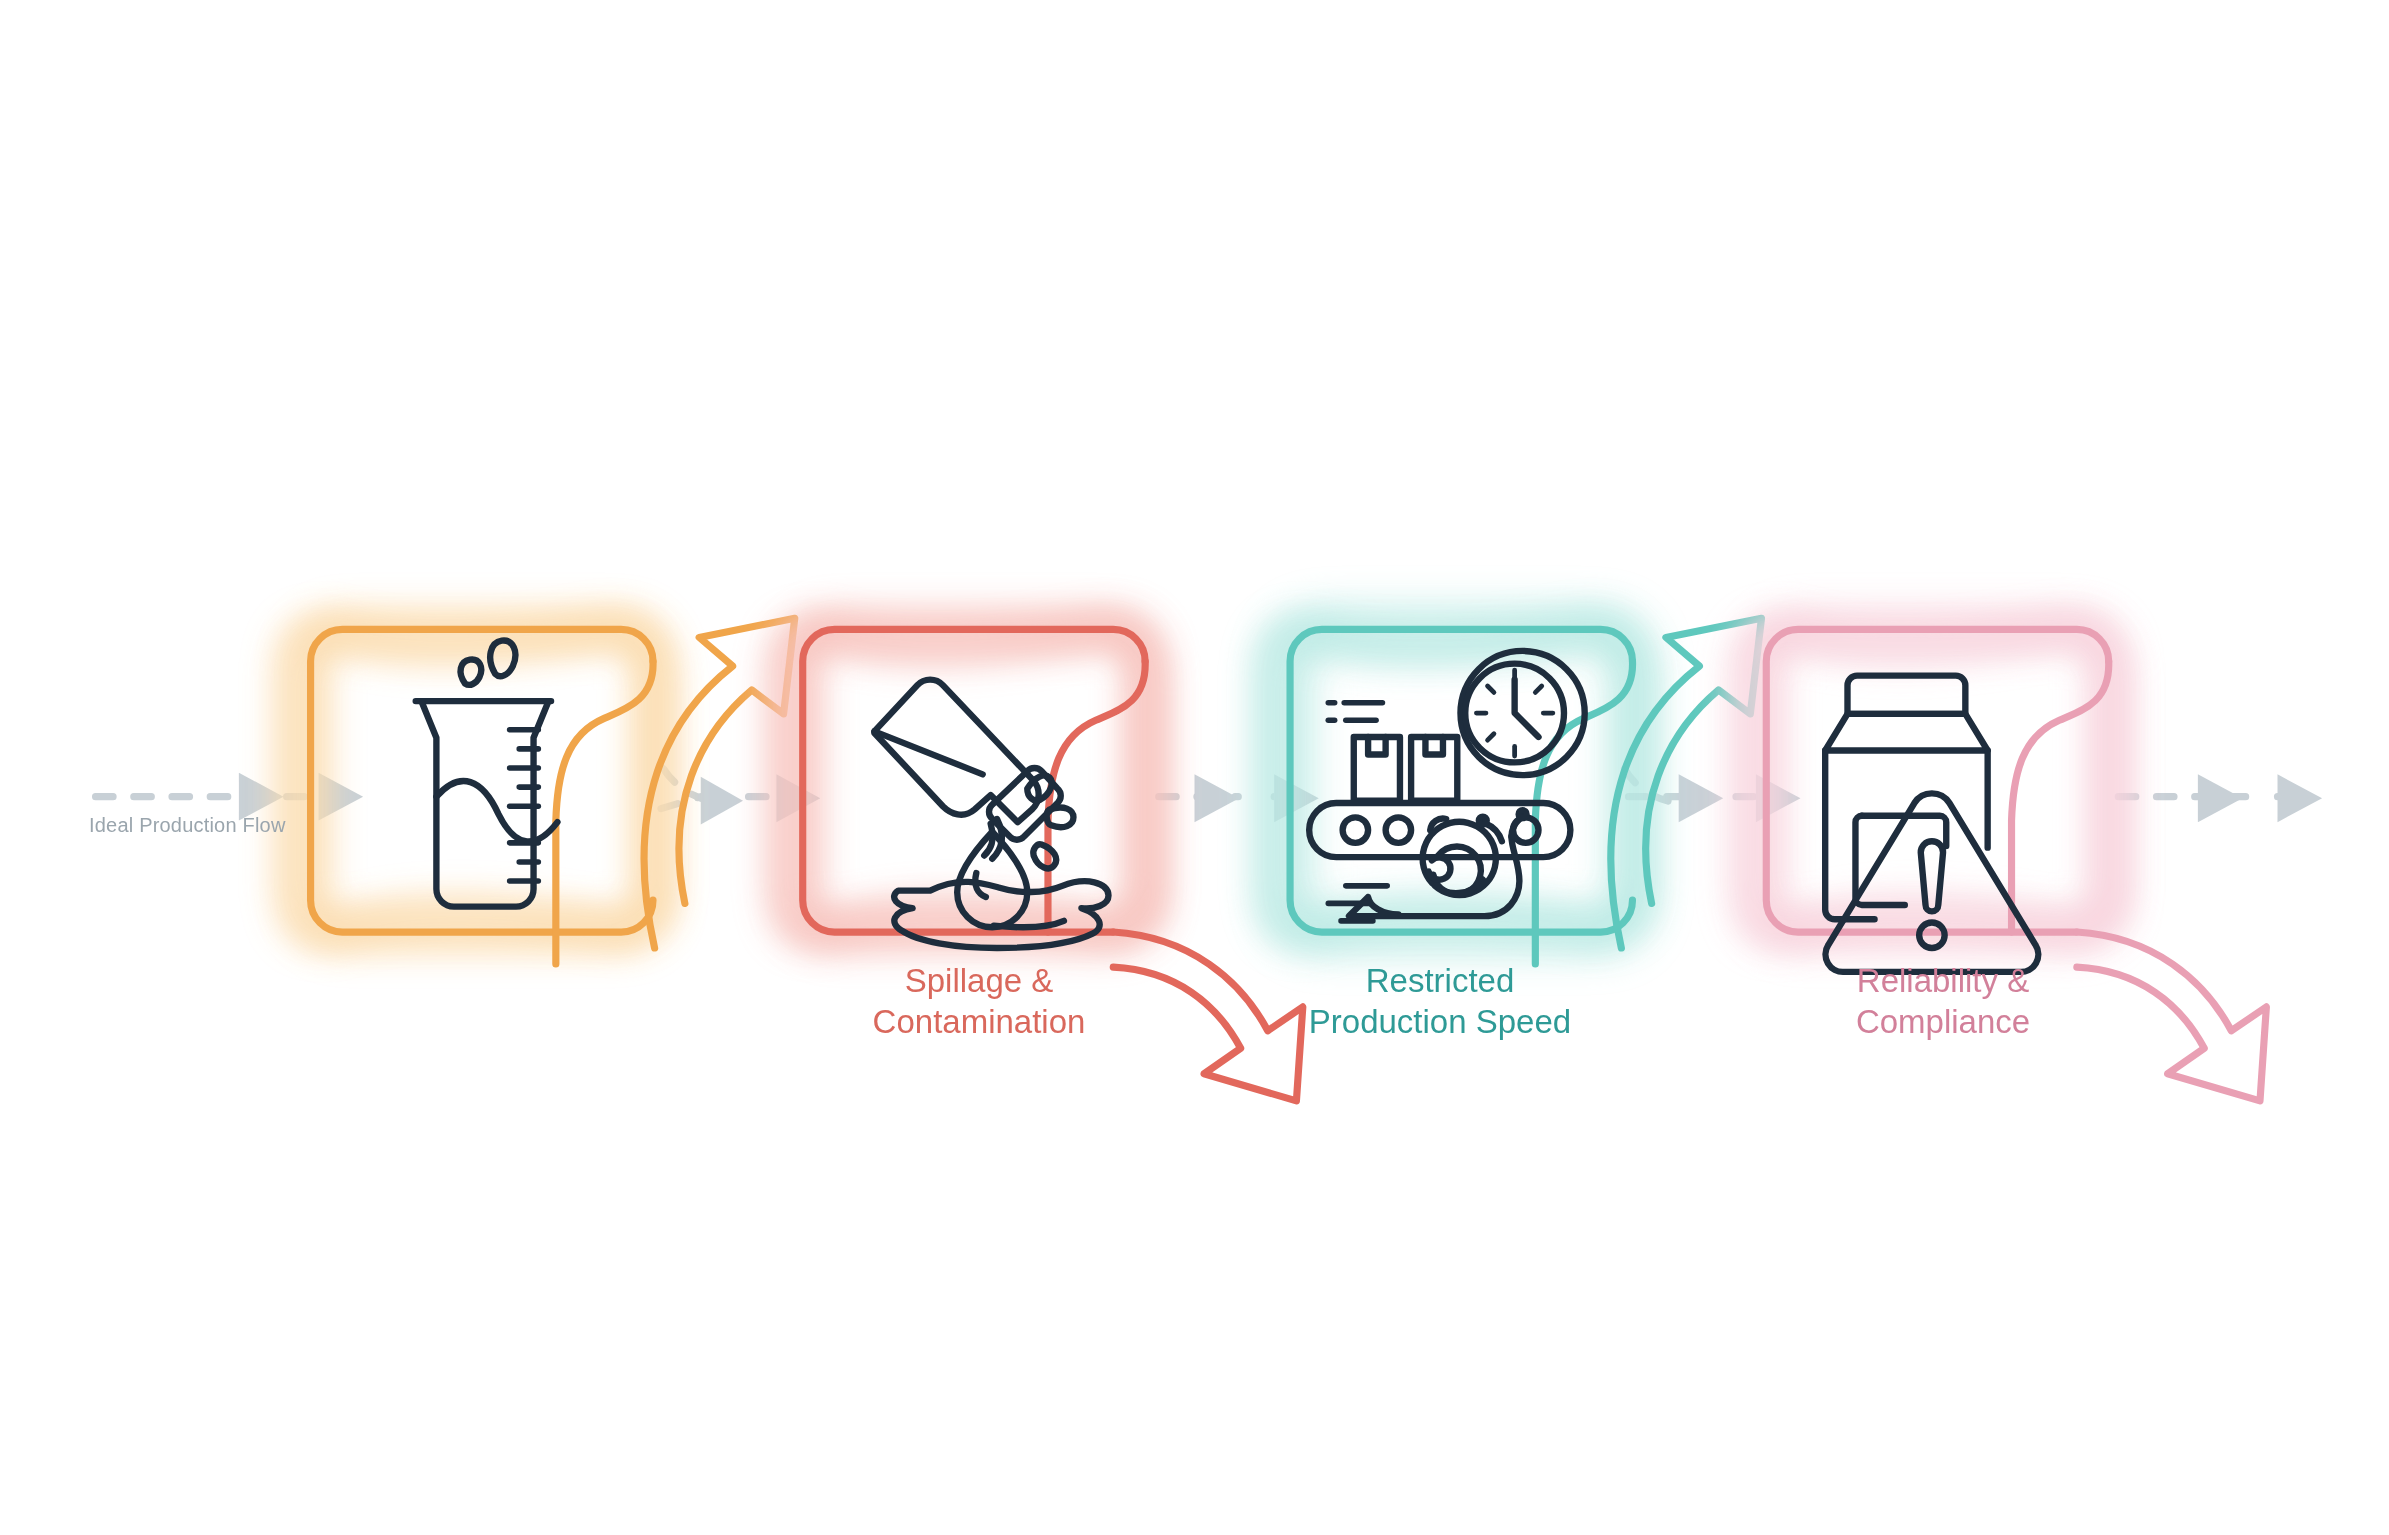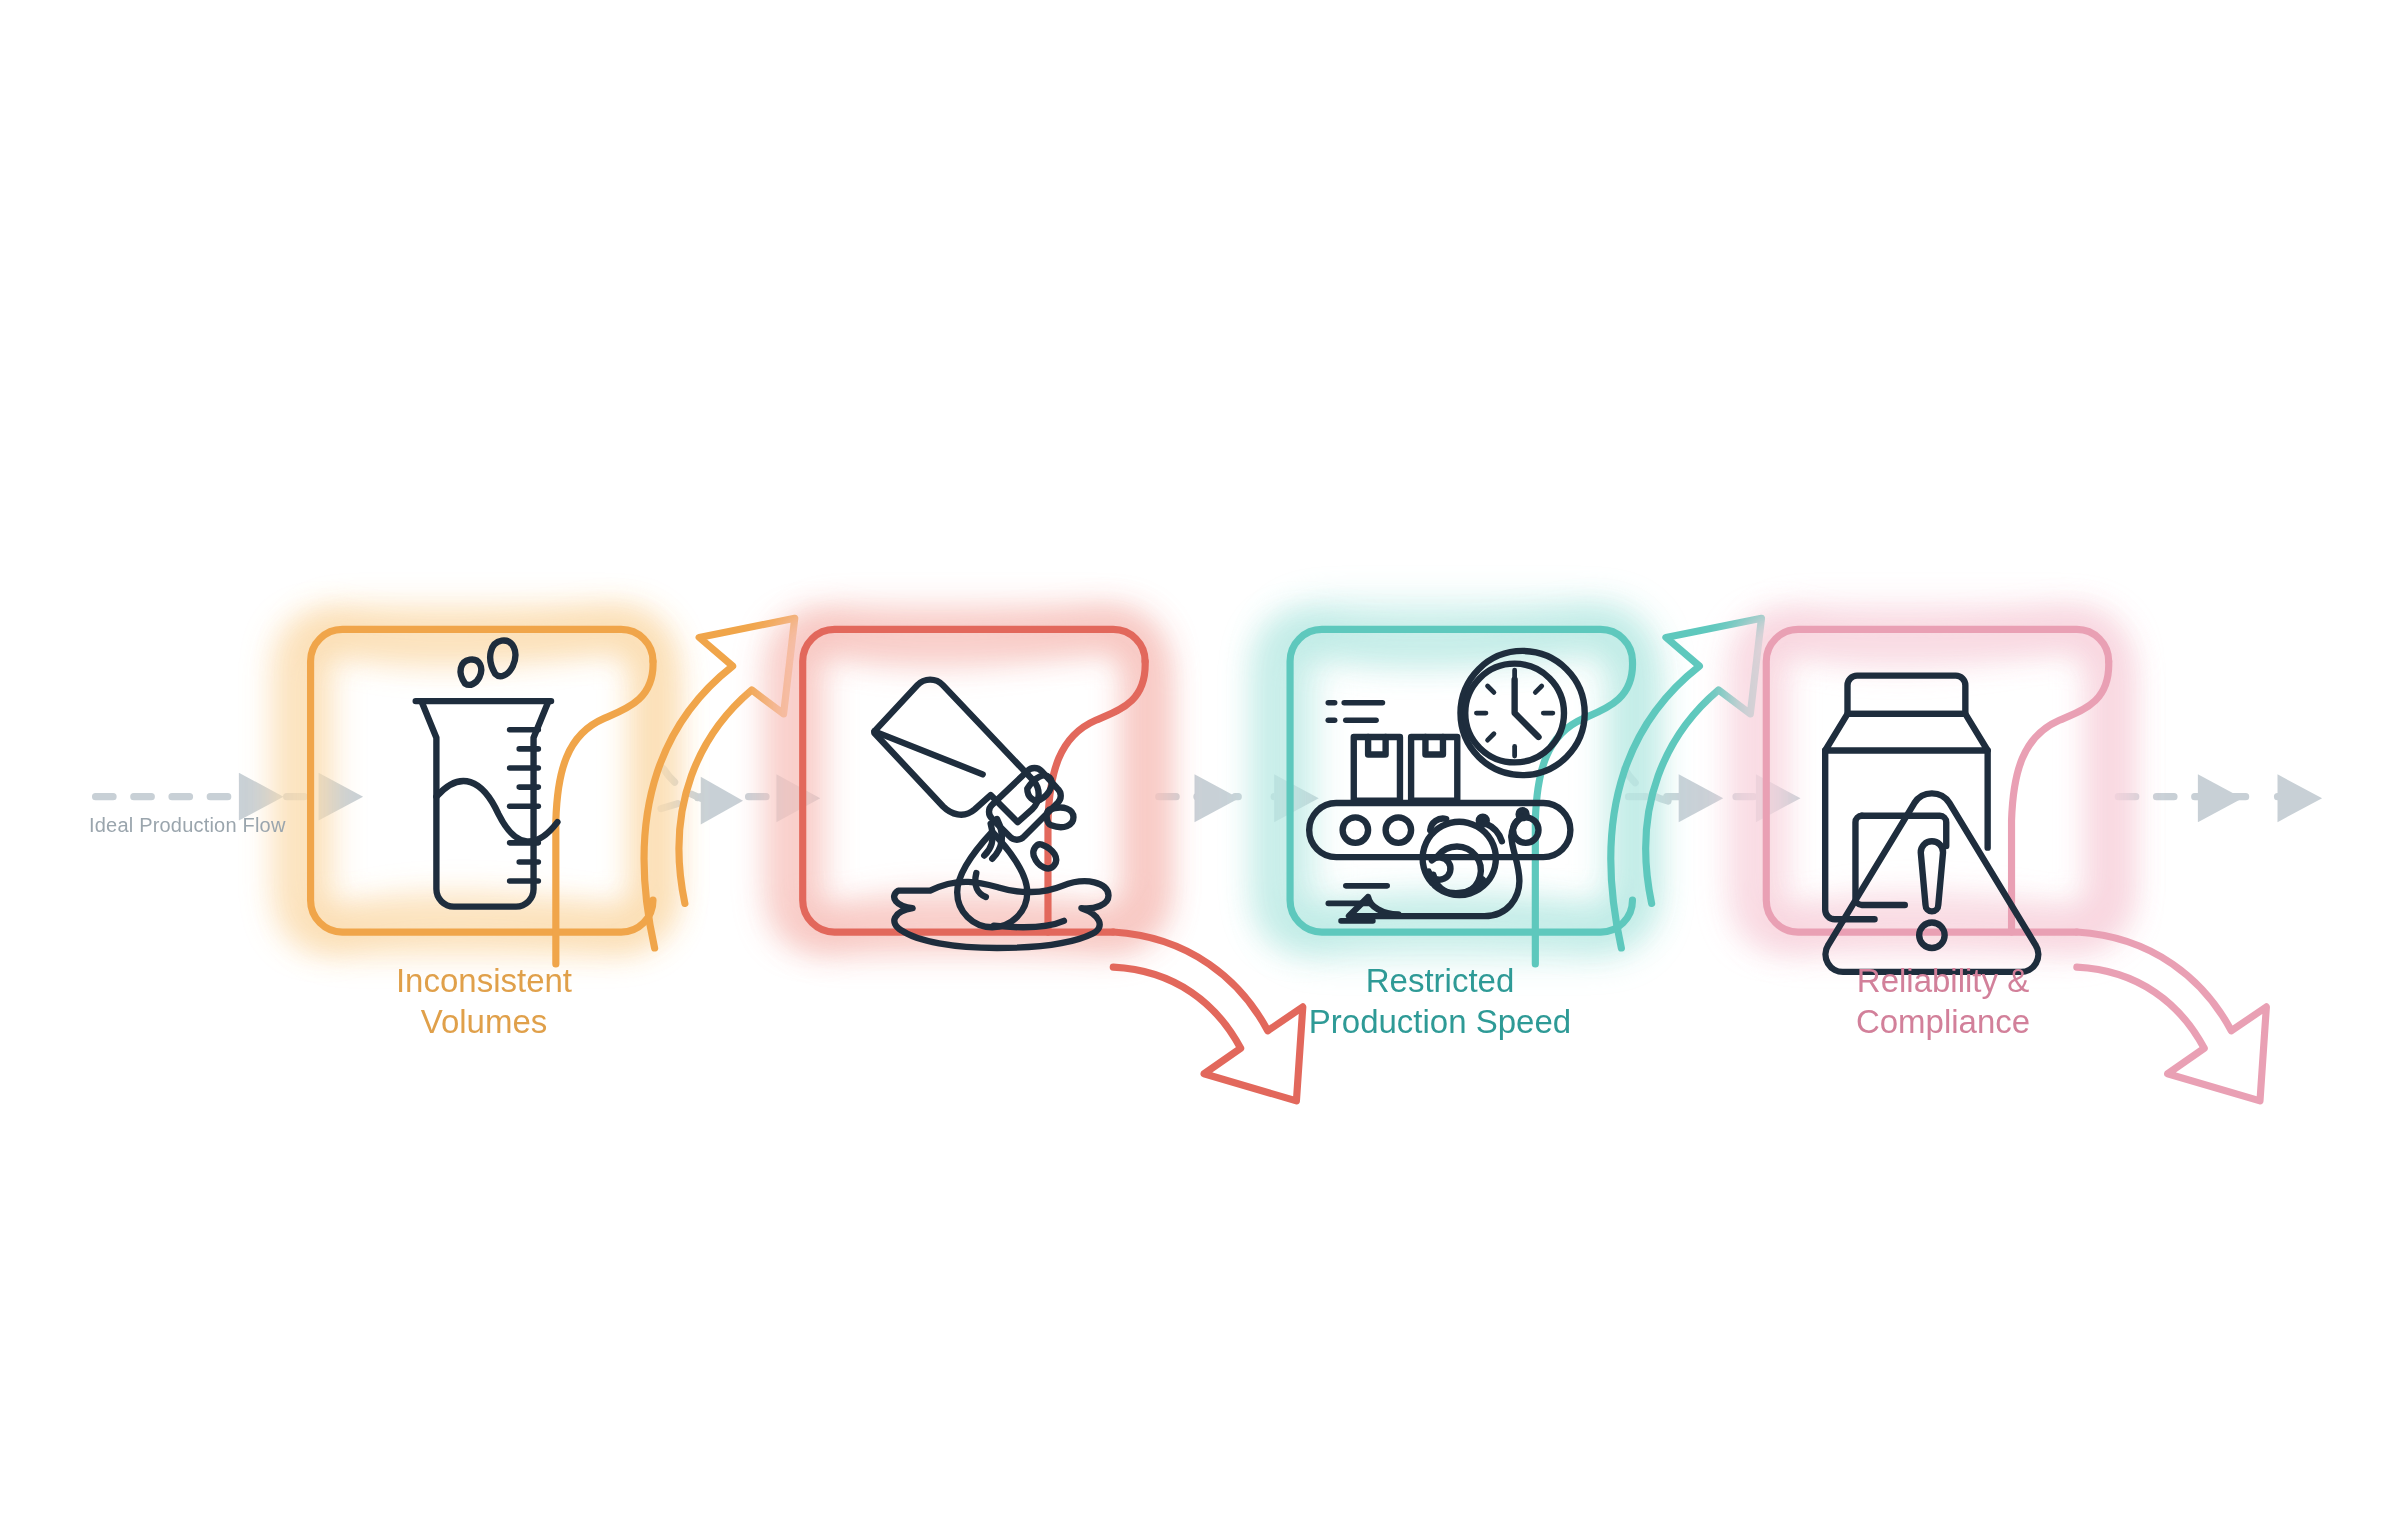--- a/index.html
+++ b/index.html
@@ -246,21 +246,21 @@
 
         <path d="M2404 1008 a 26 26 0 0 1 44 0 l 108 178 a 22 22 0 0 1 -20 34 h -220 a 22 22 0 0 1 -20 -34 z"></path>
         <path d="M2426 1056 a 14 14 0 0 1 14 14 l -6 66 a 8 8 0 0 1 -16 0 l -6 -66 a 14 14 0 0 1 14 -14 z"></path>
         <circle cx="2426" cy="1174" r="16"></circle>
       </g>
     </g>
   </svg>
 
   <div class="flow-label">Ideal Production Flow</div>
 
-  <div class="card-caption cap-1">Inconsistent
-Volumes</div>
+  <div class="card-caption cap-2">Spillage &amp;
+Contamination</div>
   <div class="card-caption cap-3">Restricted
 Production Speed</div>
   <div class="card-caption cap-4">Reliability &amp;
 Compliance</div>
 
 </div>
 
 
 </body></html>

